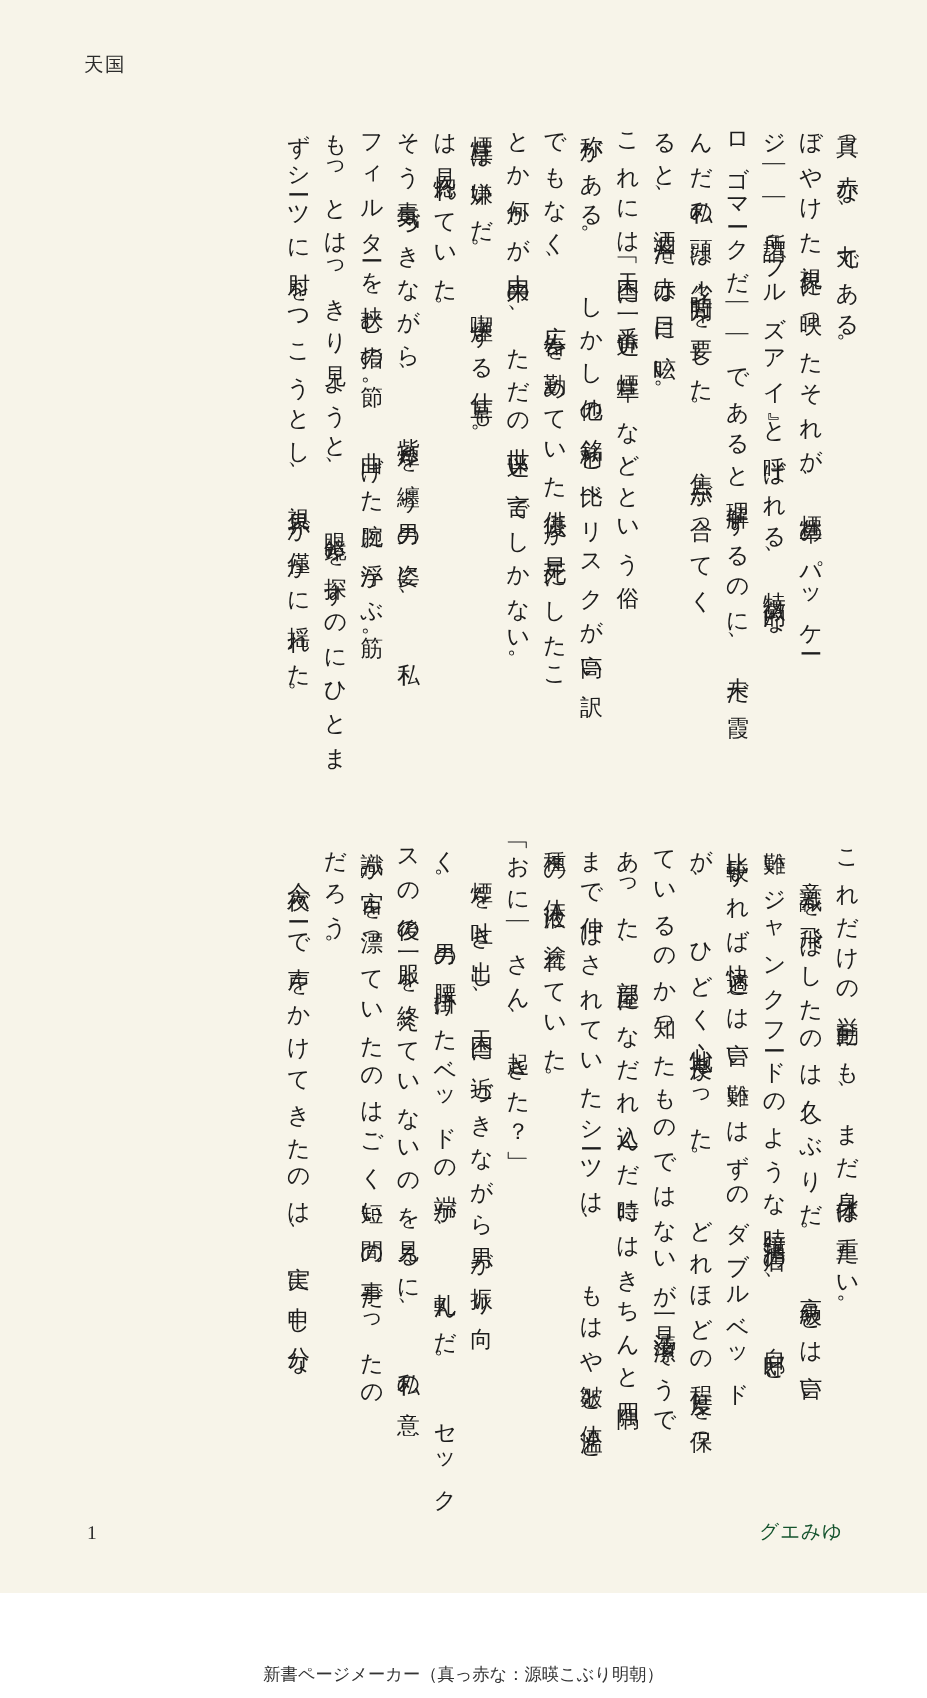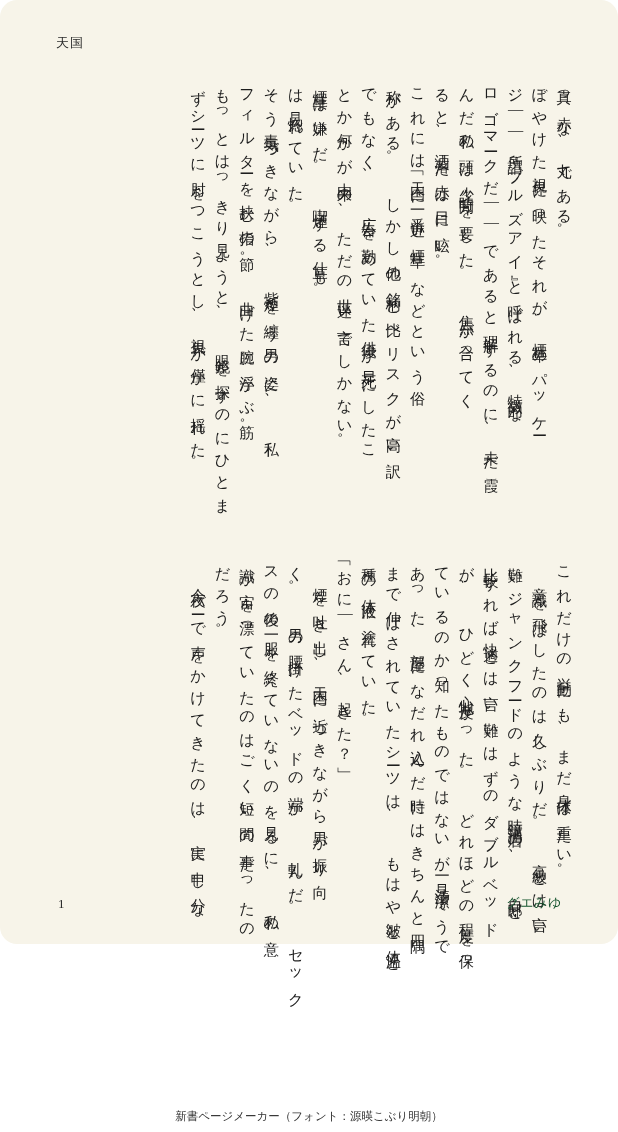--- a/index.html
+++ b/index.html
@@ -13,24 +13,23 @@
     font-family: "Liberation Serif", "DejaVu Serif", serif;
     overflow: hidden;
     position: relative;
   }
 
   #page {
     position: absolute;
     left: 0;
     top: 0;
     width: 618px;
-    height: 944px;
+    height: 1062px;
     background: #f7f4e9;
     box-sizing: border-box;
-    border-radius: 17px;
   }
 
   
   #header {
     position: absolute;
     top: 34px;
     left: 56px;
     font-size: 13px;
     color: #2b2b2b;
     letter-spacing: 0.08em;
@@ -161,13 +160,13 @@
       <div class="vline">だろう。</div>
       <div class="vline">　今夜バーで声をかけてきたのは、実に申し分な</div>
     </div>
 
   </div>
 
   <div id="page-number">1</div>
   <div id="author">グエみゆ</div>
 </div>
 
-<div id="caption">新書ページメーカー（フォント：源暎こぶり明朝）</div>
+<div id="caption">新書ページメーカー（真っ赤な：源暎こぶり明朝）</div>
 
 </body></html>

